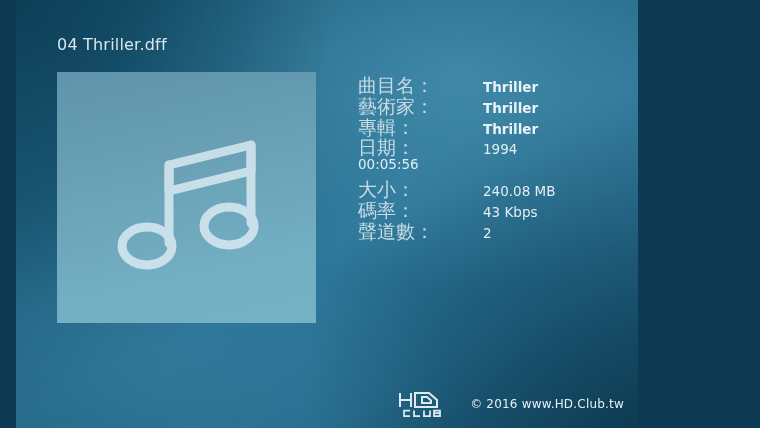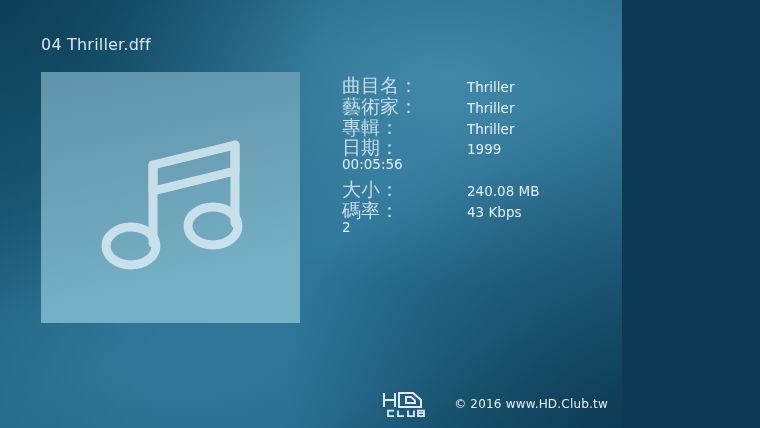--- a/index.html
+++ b/index.html
@@ -11,20 +11,21 @@
     position: relative;
     width: 622px;
     height: 428px;
     overflow: hidden;
     font-family: "DejaVu Sans", "Liberation Sans", sans-serif;
     background:
       radial-gradient(ellipse 95% 80% at 72% 18%, rgba(76,150,182,0.75) 0%, rgba(76,150,182,0.0) 62%),
       radial-gradient(ellipse 70% 60% at 22% 88%, rgba(60,133,168,0.55) 0%, rgba(60,133,168,0) 70%),
       linear-gradient(152deg, #14526f 0%, #1d5f7d 26%, #2b7598 55%, #256a8c 78%, #164f6c 100%);
     color: #cfe2ea;
+    margin-left: 16px;
     -webkit-font-smoothing: antialiased;
   }
   
   #vignette {
     position: absolute;
     inset: 0;
     pointer-events: none;
     background:
       radial-gradient(circle at 0% 0%, rgba(8,48,68,0.55) 0%, rgba(8,48,68,0) 42%),
       radial-gradient(circle at 100% 100%, rgba(8,48,68,0.62) 0%, rgba(8,48,68,0) 45%),
@@ -79,21 +80,21 @@
     color: #c8dce5;
     font-family: "DejaVu Sans", "Liberation Sans", sans-serif;
     white-space: nowrap;
   }
   .meta-value {
     font-size: 13.5px;
     color: #e2eef3;
     white-space: nowrap;
   }
   .meta-value.strong {
-    font-weight: normal;
+    font-weight: bold;
     color: #e9f3f7;
   }
 
   
   #watermark {
     position: absolute;
     right: 14px;
     bottom: 10px;
     display: flex;
     align-items: center;
@@ -144,39 +145,40 @@
       <span class="meta-value strong">Thriller</span>
     </div>
 
     <div class="meta-row">
       <span class="meta-label">專輯：</span>
       <span class="meta-value strong">Thriller</span>
     </div>
 
     <div class="meta-row">
       <span class="meta-label">日期：</span>
-      <span class="meta-value">1999</span>
+      <span class="meta-value">1994</span>
     </div>
 
     <div class="meta-row">
       <span class="meta-value">00:05:56</span>
     </div>
 
     <div class="meta-row">
       <span class="meta-label">大小：</span>
       <span class="meta-value">240.08 MB</span>
     </div>
 
     <div class="meta-row">
       <span class="meta-label">碼率：</span>
       <span class="meta-value">43 Kbps</span>
     </div>
 
 
     <div class="meta-row">
+      <span class="meta-label">聲道數：</span>
       <span class="meta-value">2</span>
     </div>
 
   </div>
 
   <div id="watermark">
     <span>
       <svg id="wm-logo" width="48" height="28" viewBox="0 0 96 56" xmlns="http://www.w3.org/2000/svg">
         <g fill="none" stroke="#dfeaf0" stroke-width="4">
 

